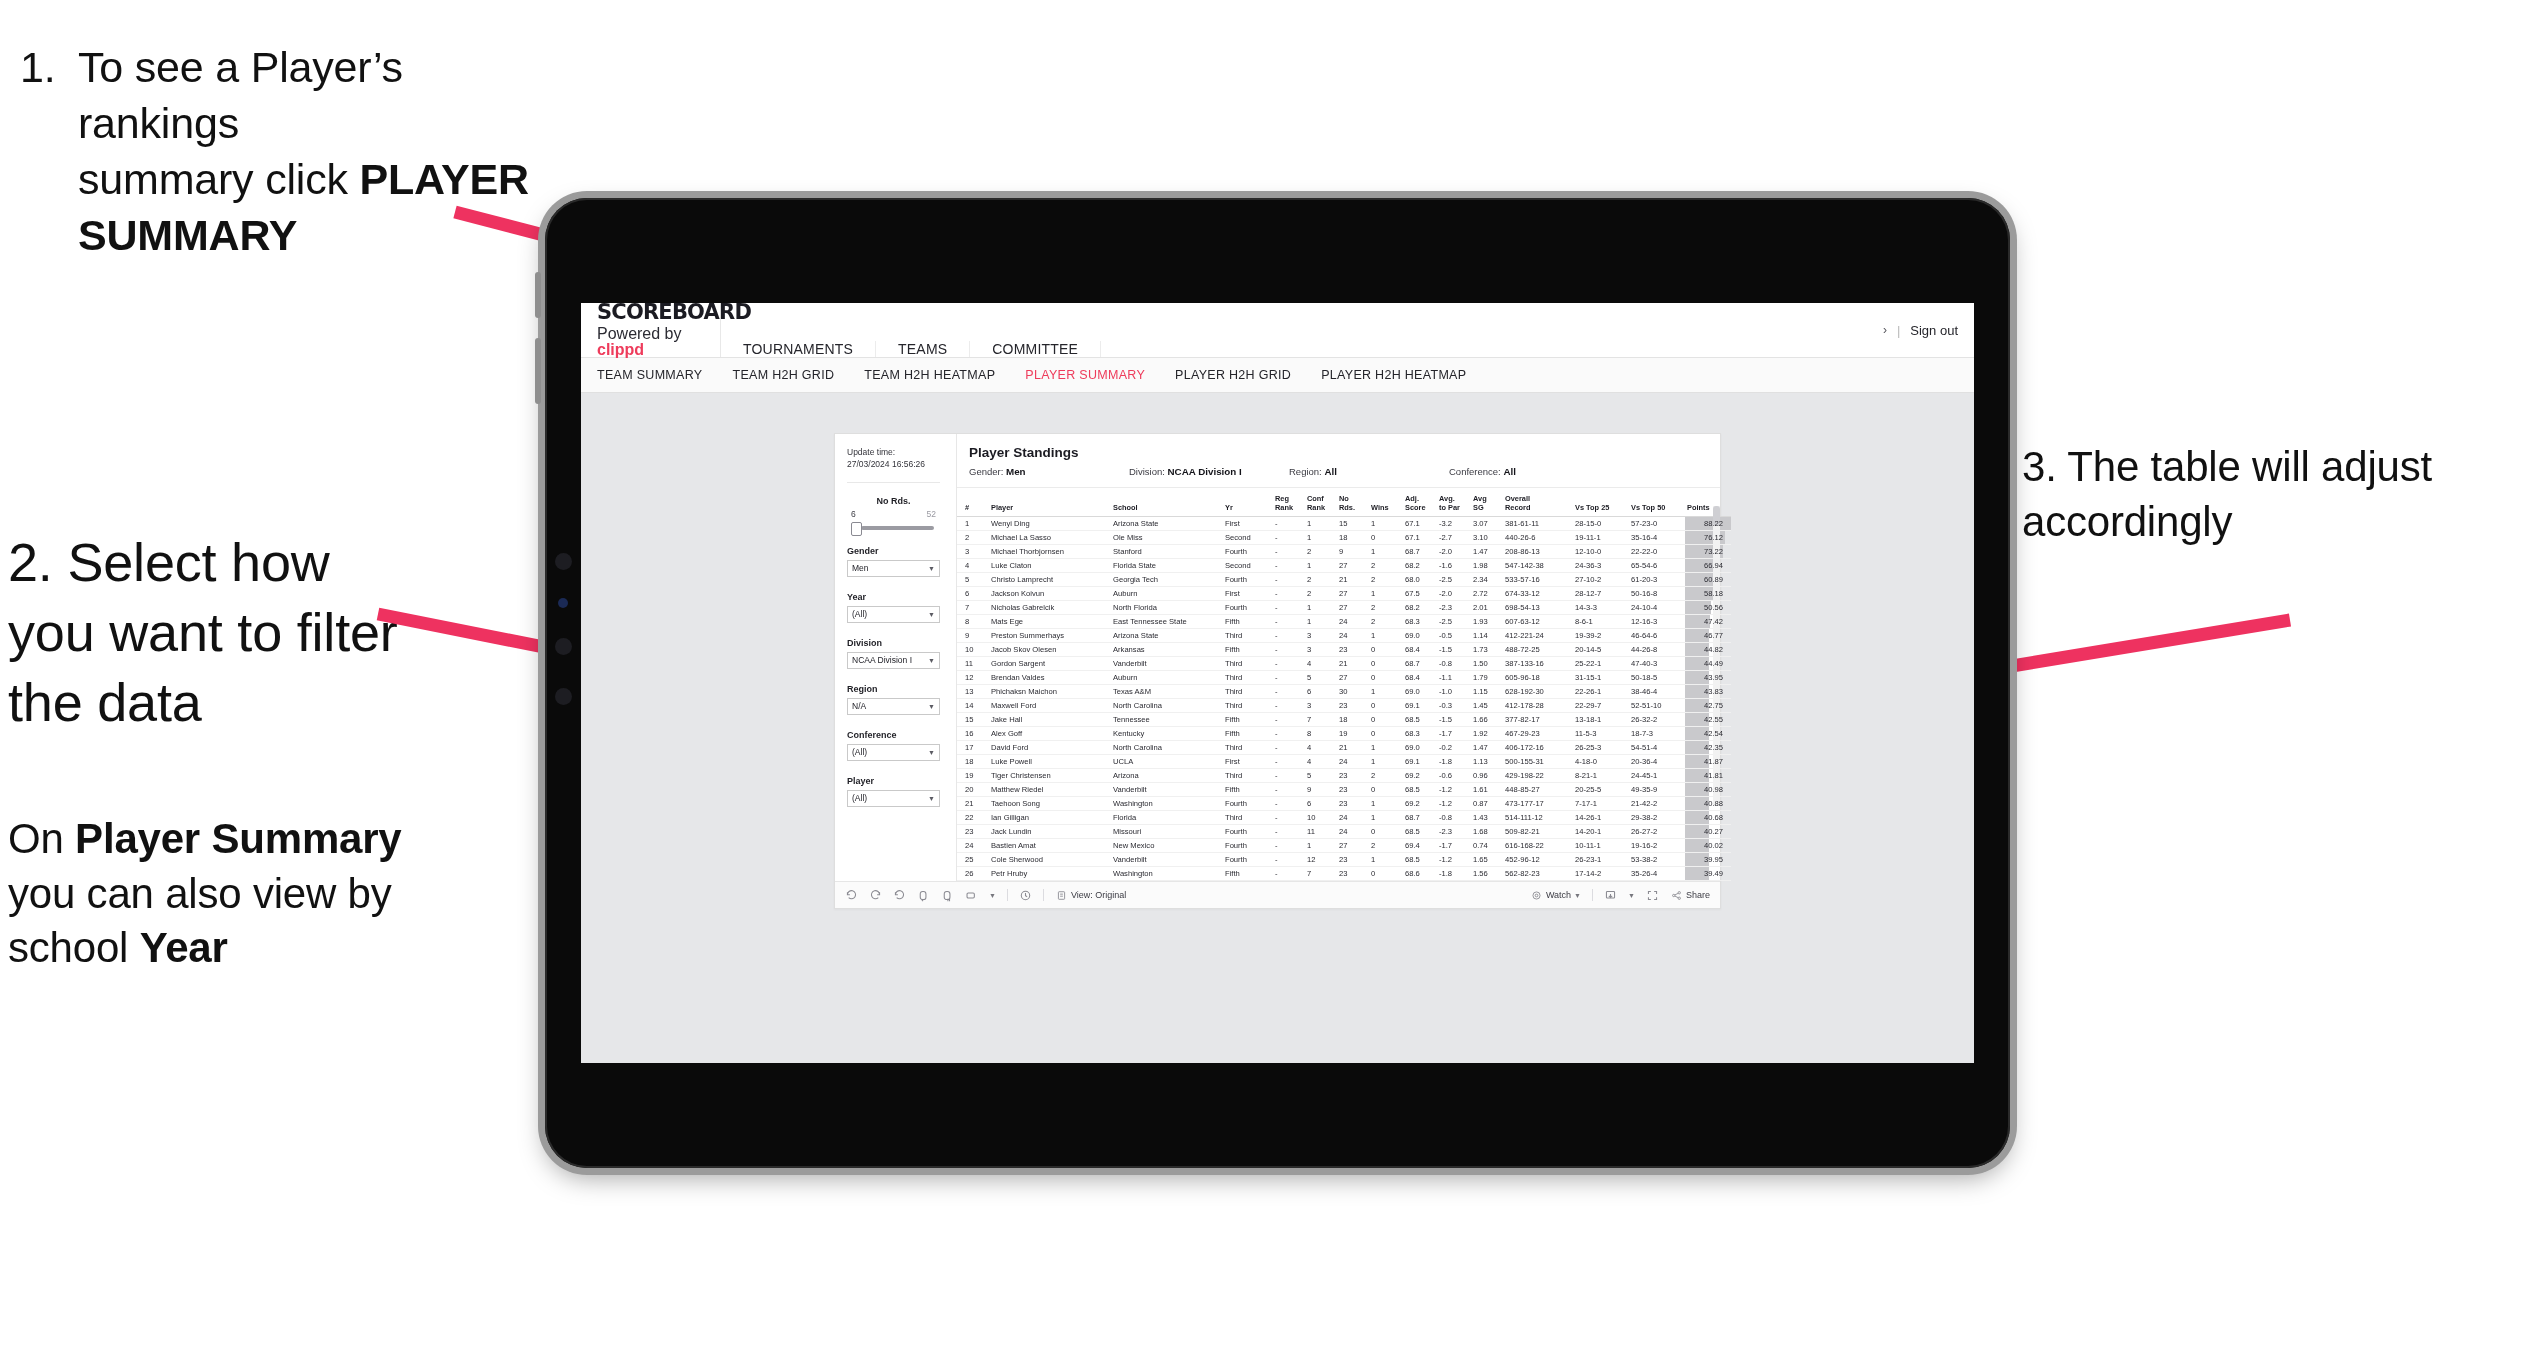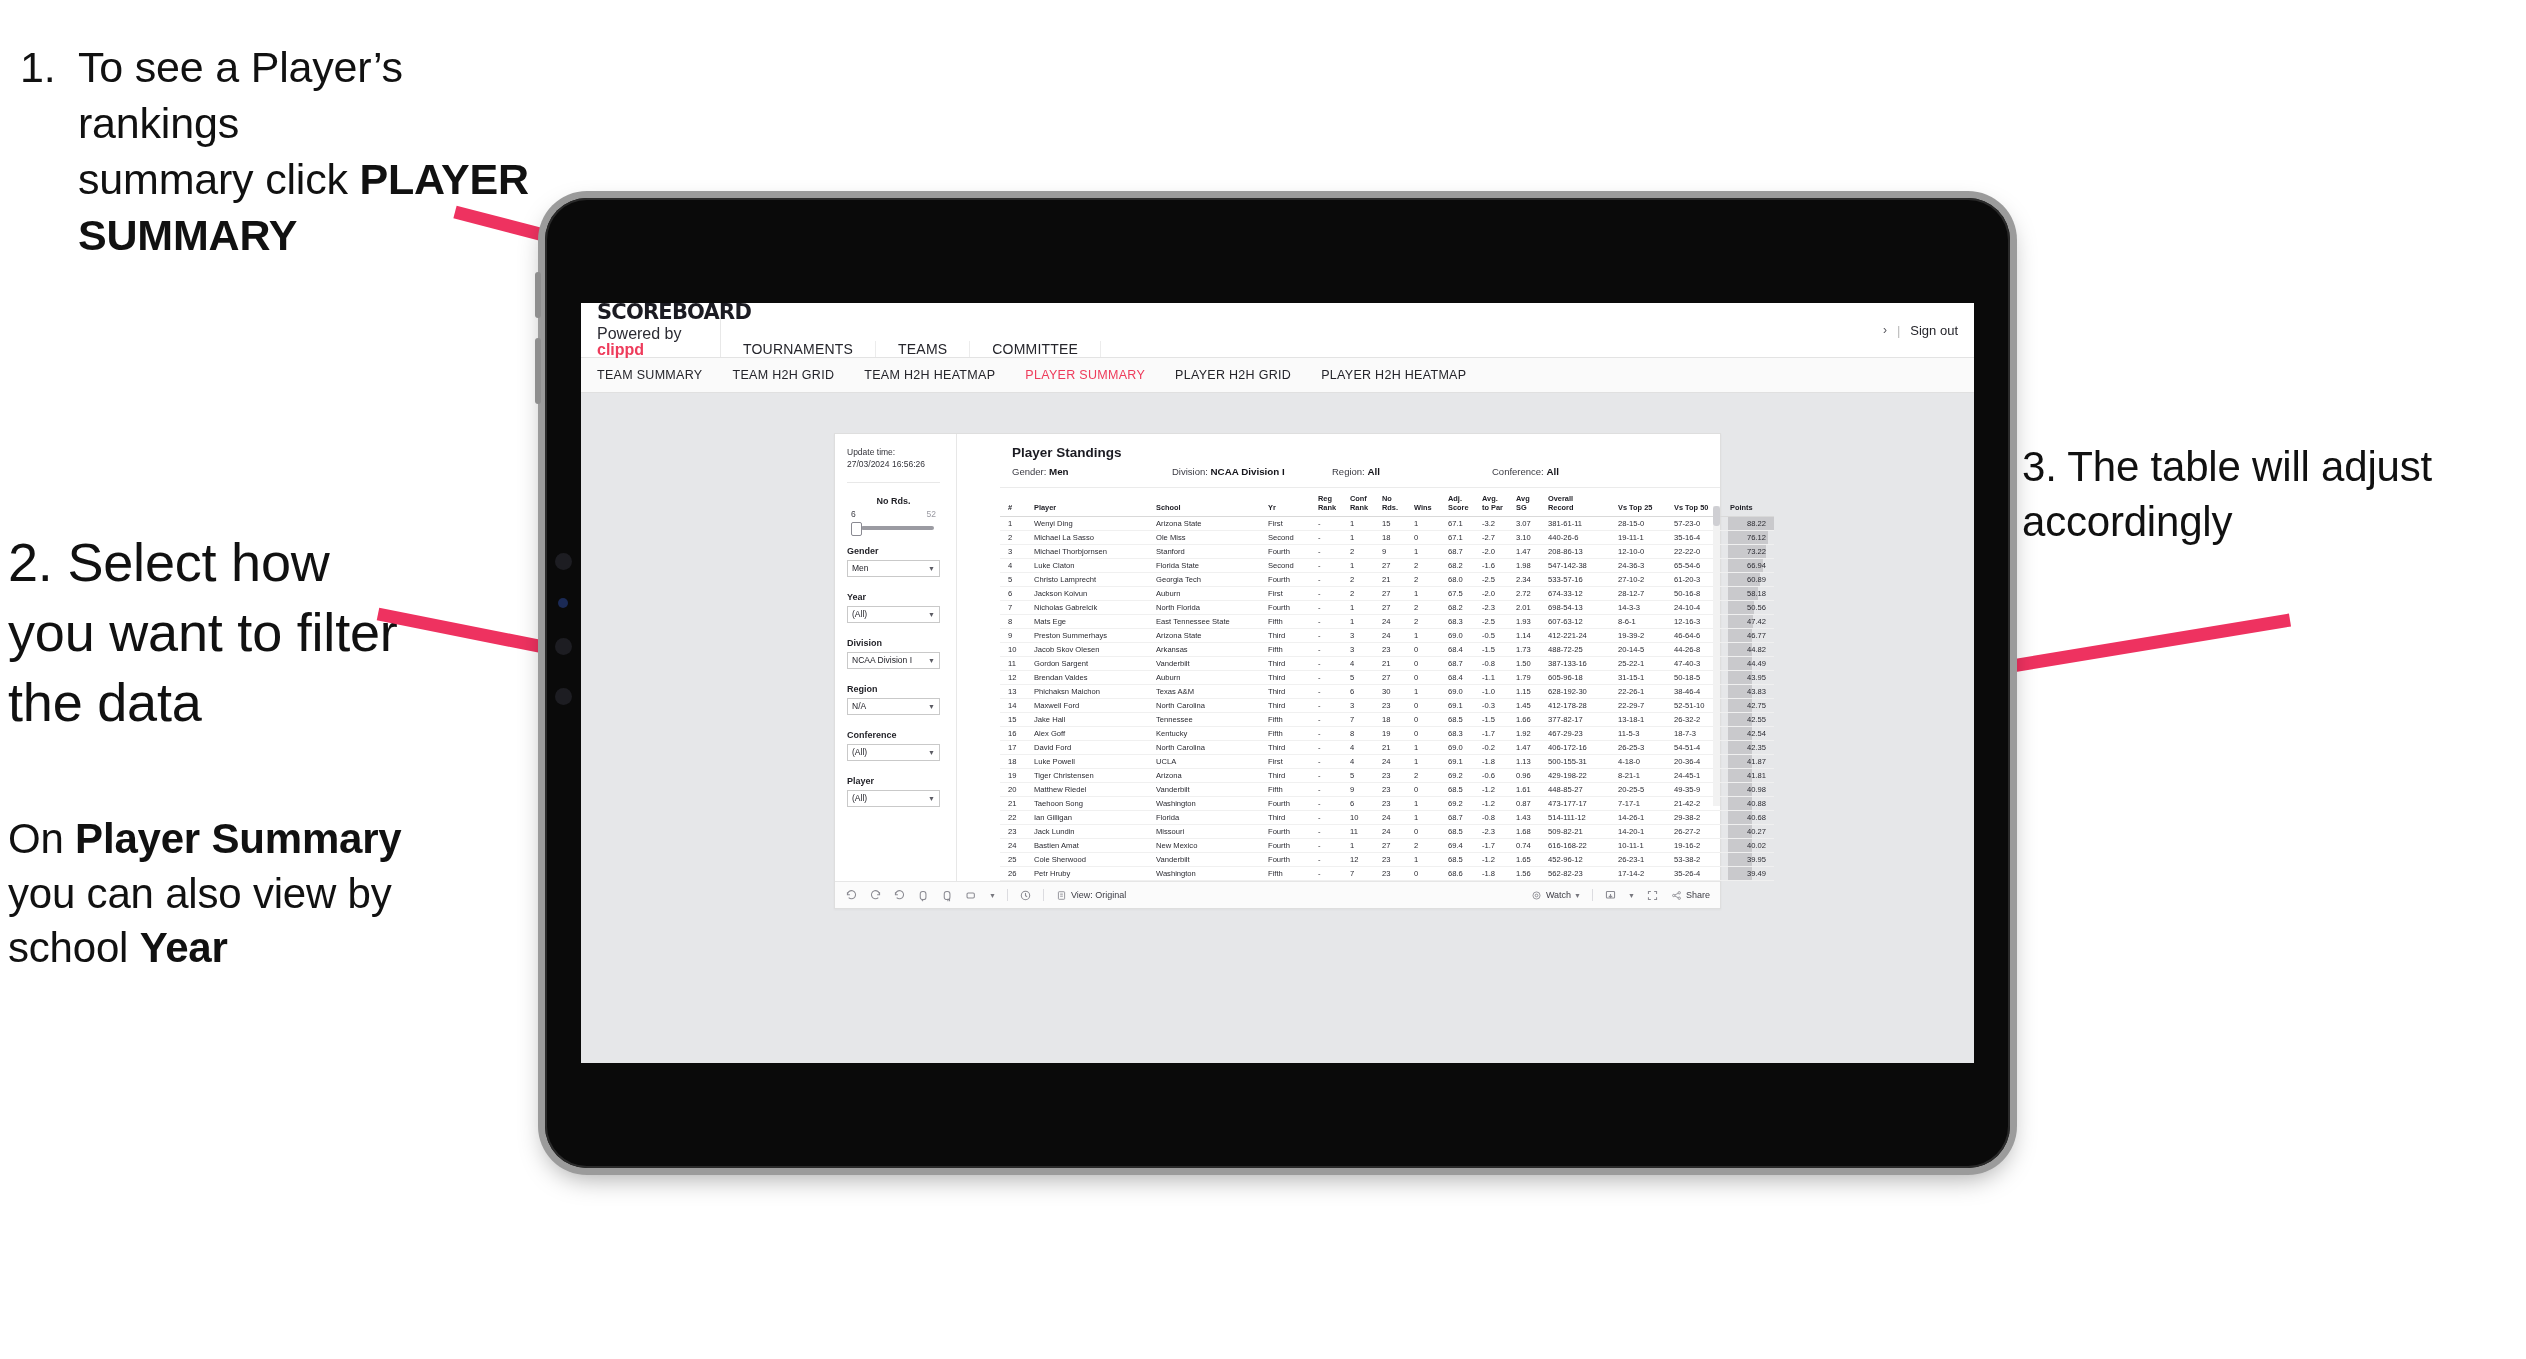--- a/index.html
+++ b/index.html
@@ -252,21 +252,21 @@
     position: absolute;
     left: -10px; top: -4px;
     width: 9px; height: 12px;
     background: #ffffff;
     border: 1px solid #8a8a92;
     border-radius: 2px;
     cursor: pointer;
   }
 
   
-  .tablepanel { flex: 1; min-width: 0; margin-left: 43px; }
+  .tablepanel { flex: 1; min-width: 0; }
   .viz-title {
     font-size: 13.5px;
     font-weight: 700;
     color: #1b1b22;
     padding: 11px 0 6px 12px;
   }
   .param-row {
     display: flex;
     padding: 0 0 10px 12px;
     border-bottom: 1px solid #ebebeb;

